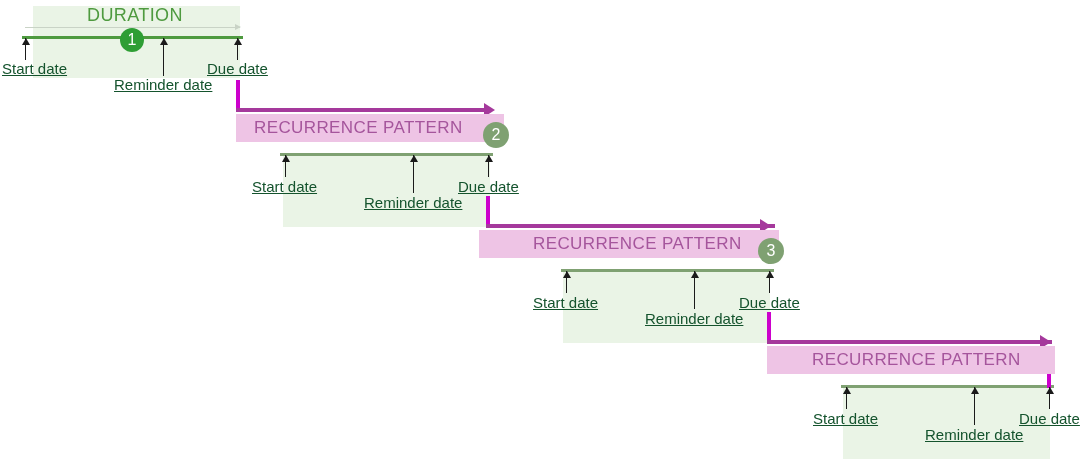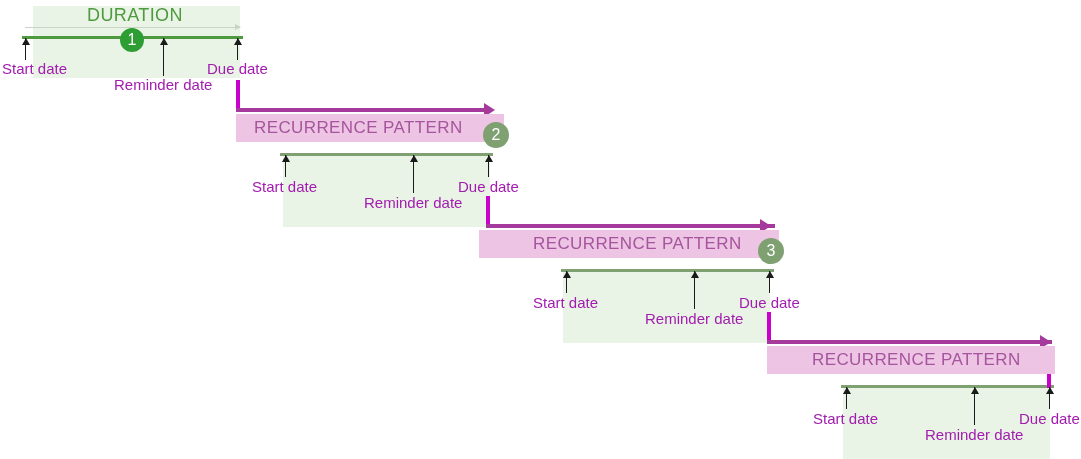--- a/index.html
+++ b/index.html
@@ -25,21 +25,21 @@
   .duration-label{position:absolute;color:#4e9a3f;font-size:18px;
       letter-spacing:.4px;white-space:nowrap;}
 
   
   .tick{position:absolute;width:1px;background:#1a1a1a;}
   .tick:before{content:"";position:absolute;left:-3.5px;top:0;
       width:0;height:0;border-bottom:7px solid #1a1a1a;
       border-left:4px solid transparent;border-right:4px solid transparent;}
 
   
-  .dlabel{position:absolute;color:#a21caf;font-size:15px;white-space:nowrap;}
+  .dlabel{position:absolute;color:#14532d;font-size:15px;white-space:nowrap;text-decoration:underline;}
 
   
   .elbow-v{position:absolute;width:4px;background:#cc00cc;}
   .elbow-h{position:absolute;height:4px;background:#a5399c;}
   .elbow-head{position:absolute;width:0;height:0;
       border-left:11px solid #a5399c;
       border-top:7px solid transparent;border-bottom:7px solid transparent;}
 
   
   .drop{position:absolute;width:4px;background:#cc00cc;}

